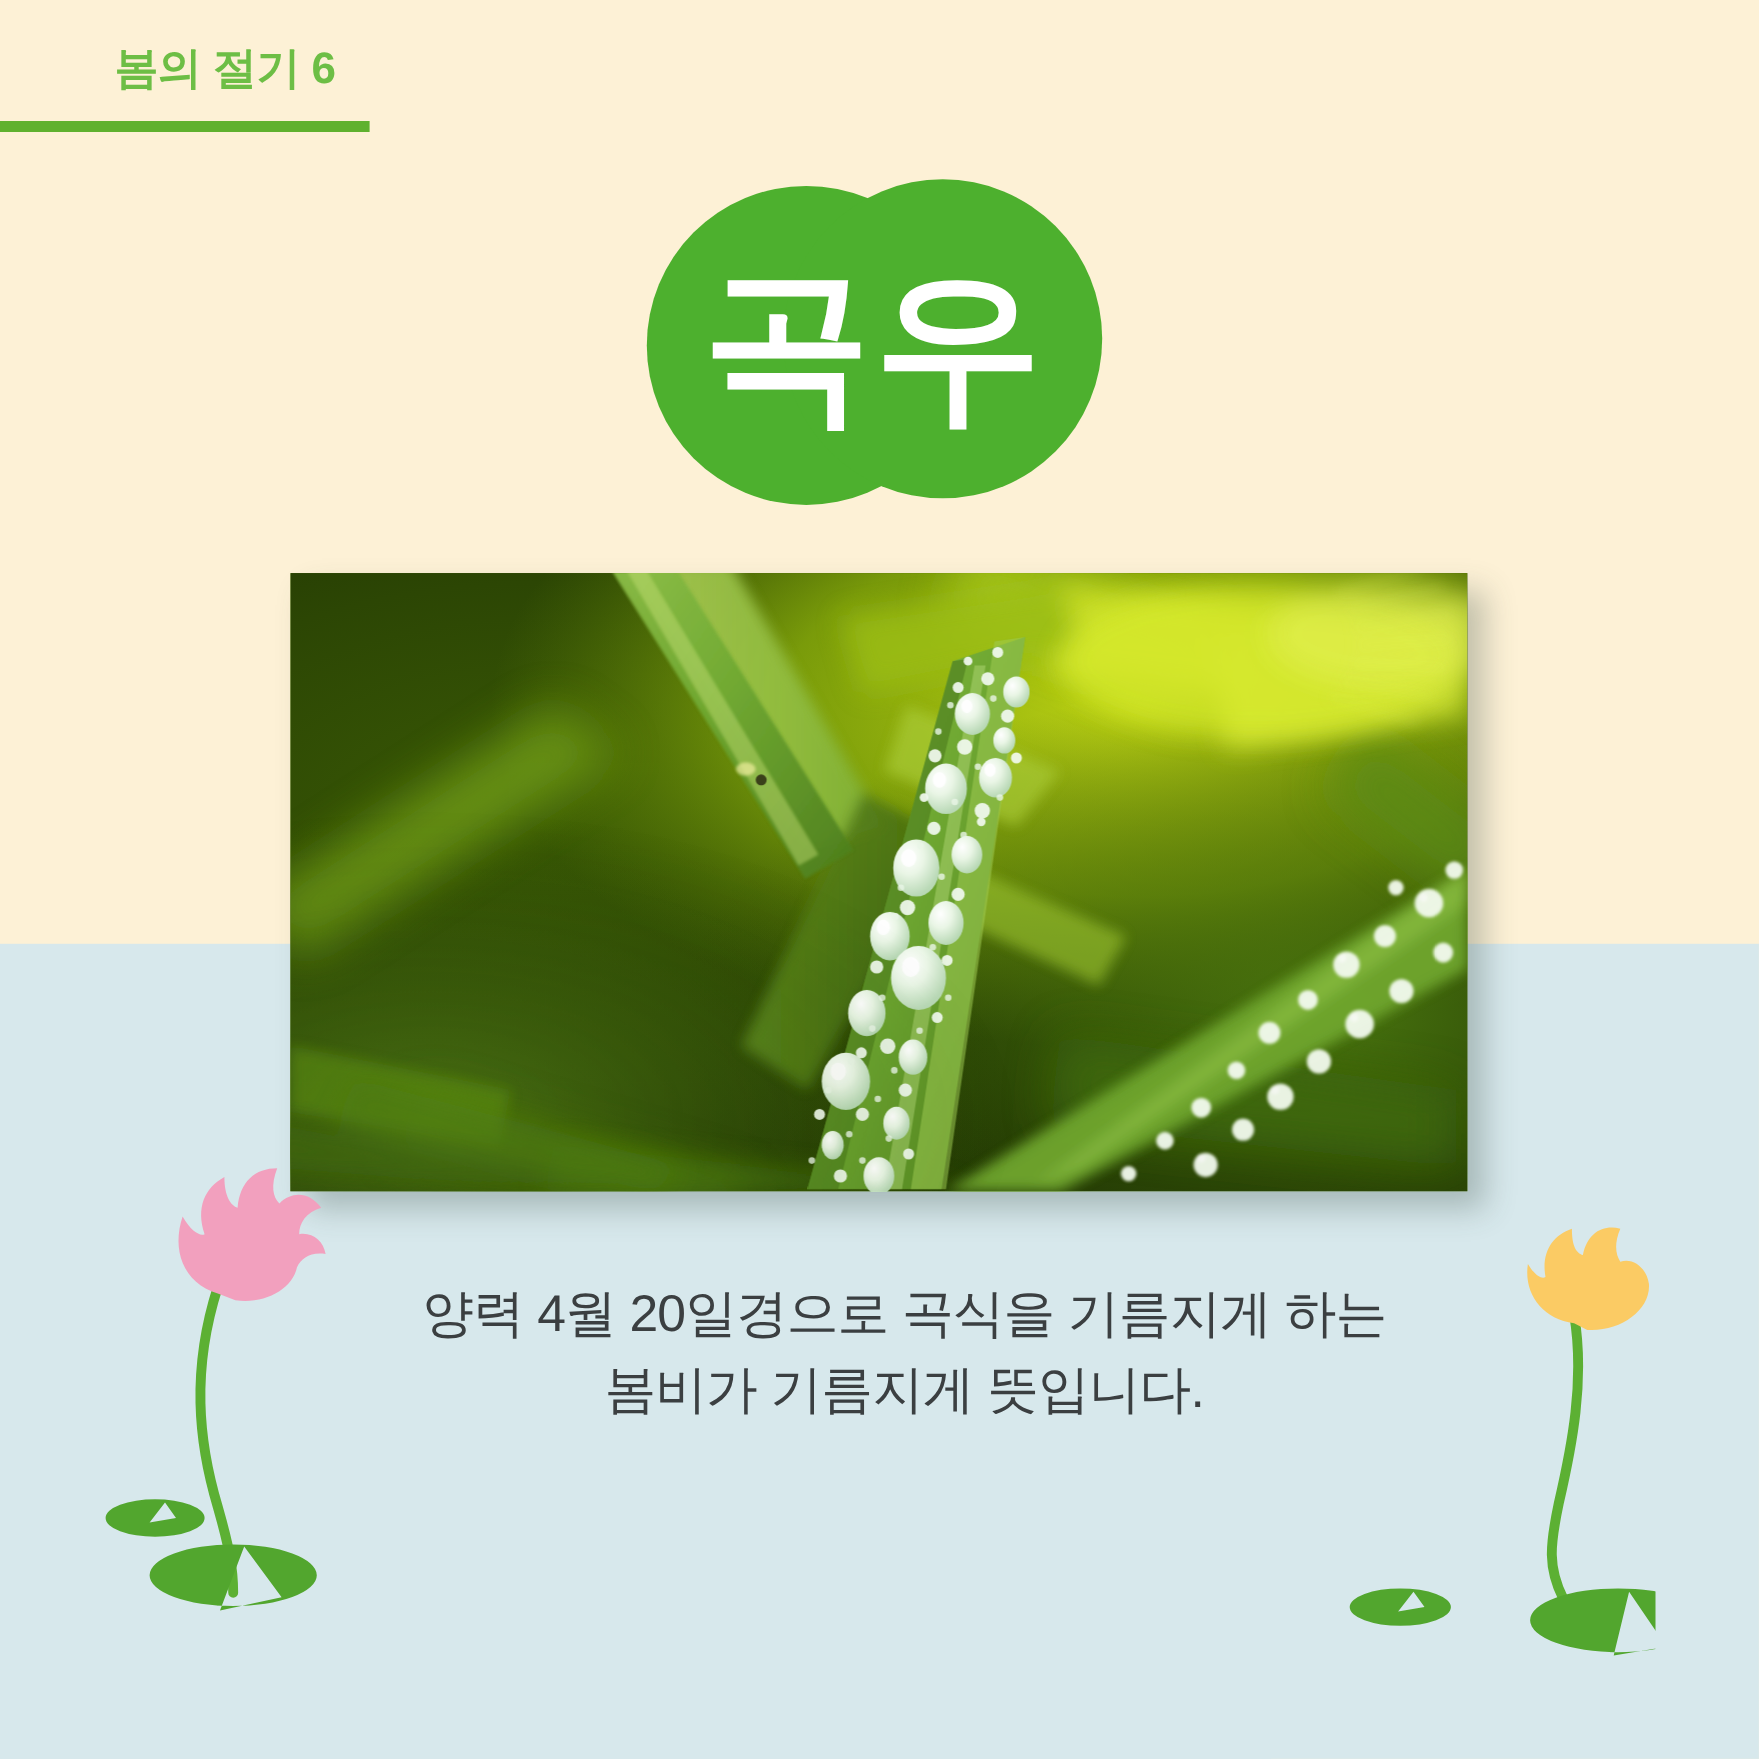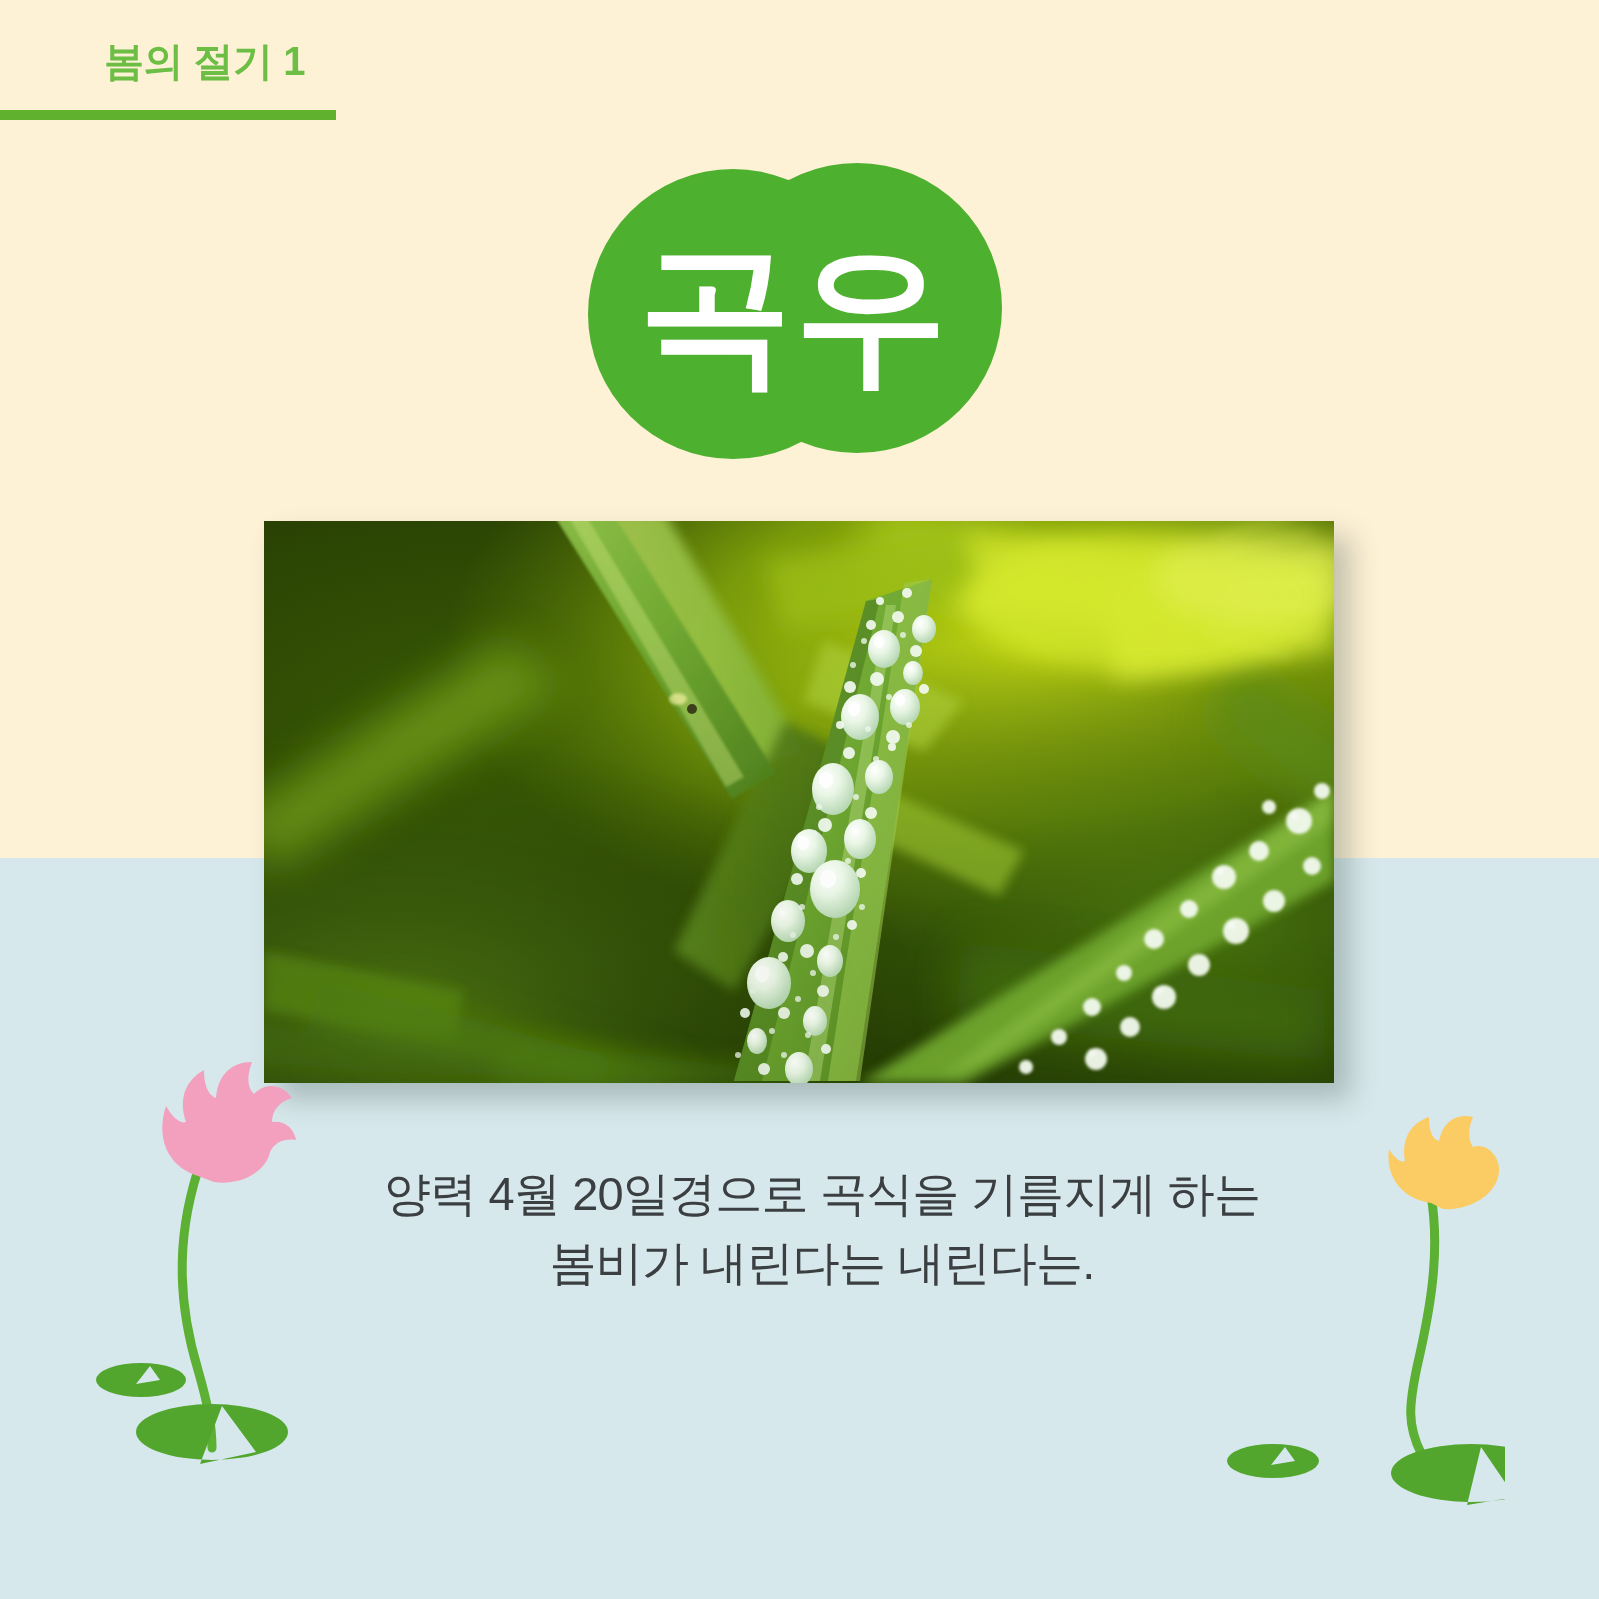--- a/index.html
+++ b/index.html
@@ -143,21 +143,21 @@
   .deco-right { left: 1185px; top: 1105px; }
 </style>
 </head>
 <body>
 
 <div id="card">
 
   <div class="band-top"></div>
   <div class="band-bottom"></div>
 
-  <div class="kicker">봄의 절기 1</div>
+  <div class="kicker">봄의 절기 6</div>
   <div class="kicker-rule"></div>
 
   <div class="badge">
     <div class="badge-blob left"></div>
     <div class="badge-blob right"></div>
     <div class="badge-label">곡우</div>
   </div>
 
   <div class="photo-wrap">
     <div class="photo">
@@ -399,21 +399,21 @@
 
           <rect width="1070" height="562" fill="none"></rect>
           <rect width="1070" height="562" fill="url(#bgD)" opacity="0.25"></rect>
         </g>
       </svg>
     </div>
   </div>
 
   <div class="caption">
     <span class="line">양력 4월 20일경으로 곡식을 기름지게 하는</span>
-    <span class="line">봄비가 내린다는 내린다는.</span>
+    <span class="line">봄비가 기름지게 뜻입니다.</span>
   </div>
 
   <div class="deco deco-left">
     <svg width="280" height="440" viewBox="0 0 280 440" xmlns="http://www.w3.org/2000/svg" aria-hidden="true">
 
       <path d="M128 130 C 104 205, 110 270, 128 330 C 138 365, 142 385, 142 408" stroke="#5CB033" stroke-width="9" fill="none" stroke-linecap="round"></path>
 
       <path d="M26 340 a 45 17 0 1 0 90 0 a 45 17 0 1 0 -90 0 Z
                M 80 326 L 66 344 L 90 340 Z" fill="#52A62E" fill-rule="evenodd"></path>
 

